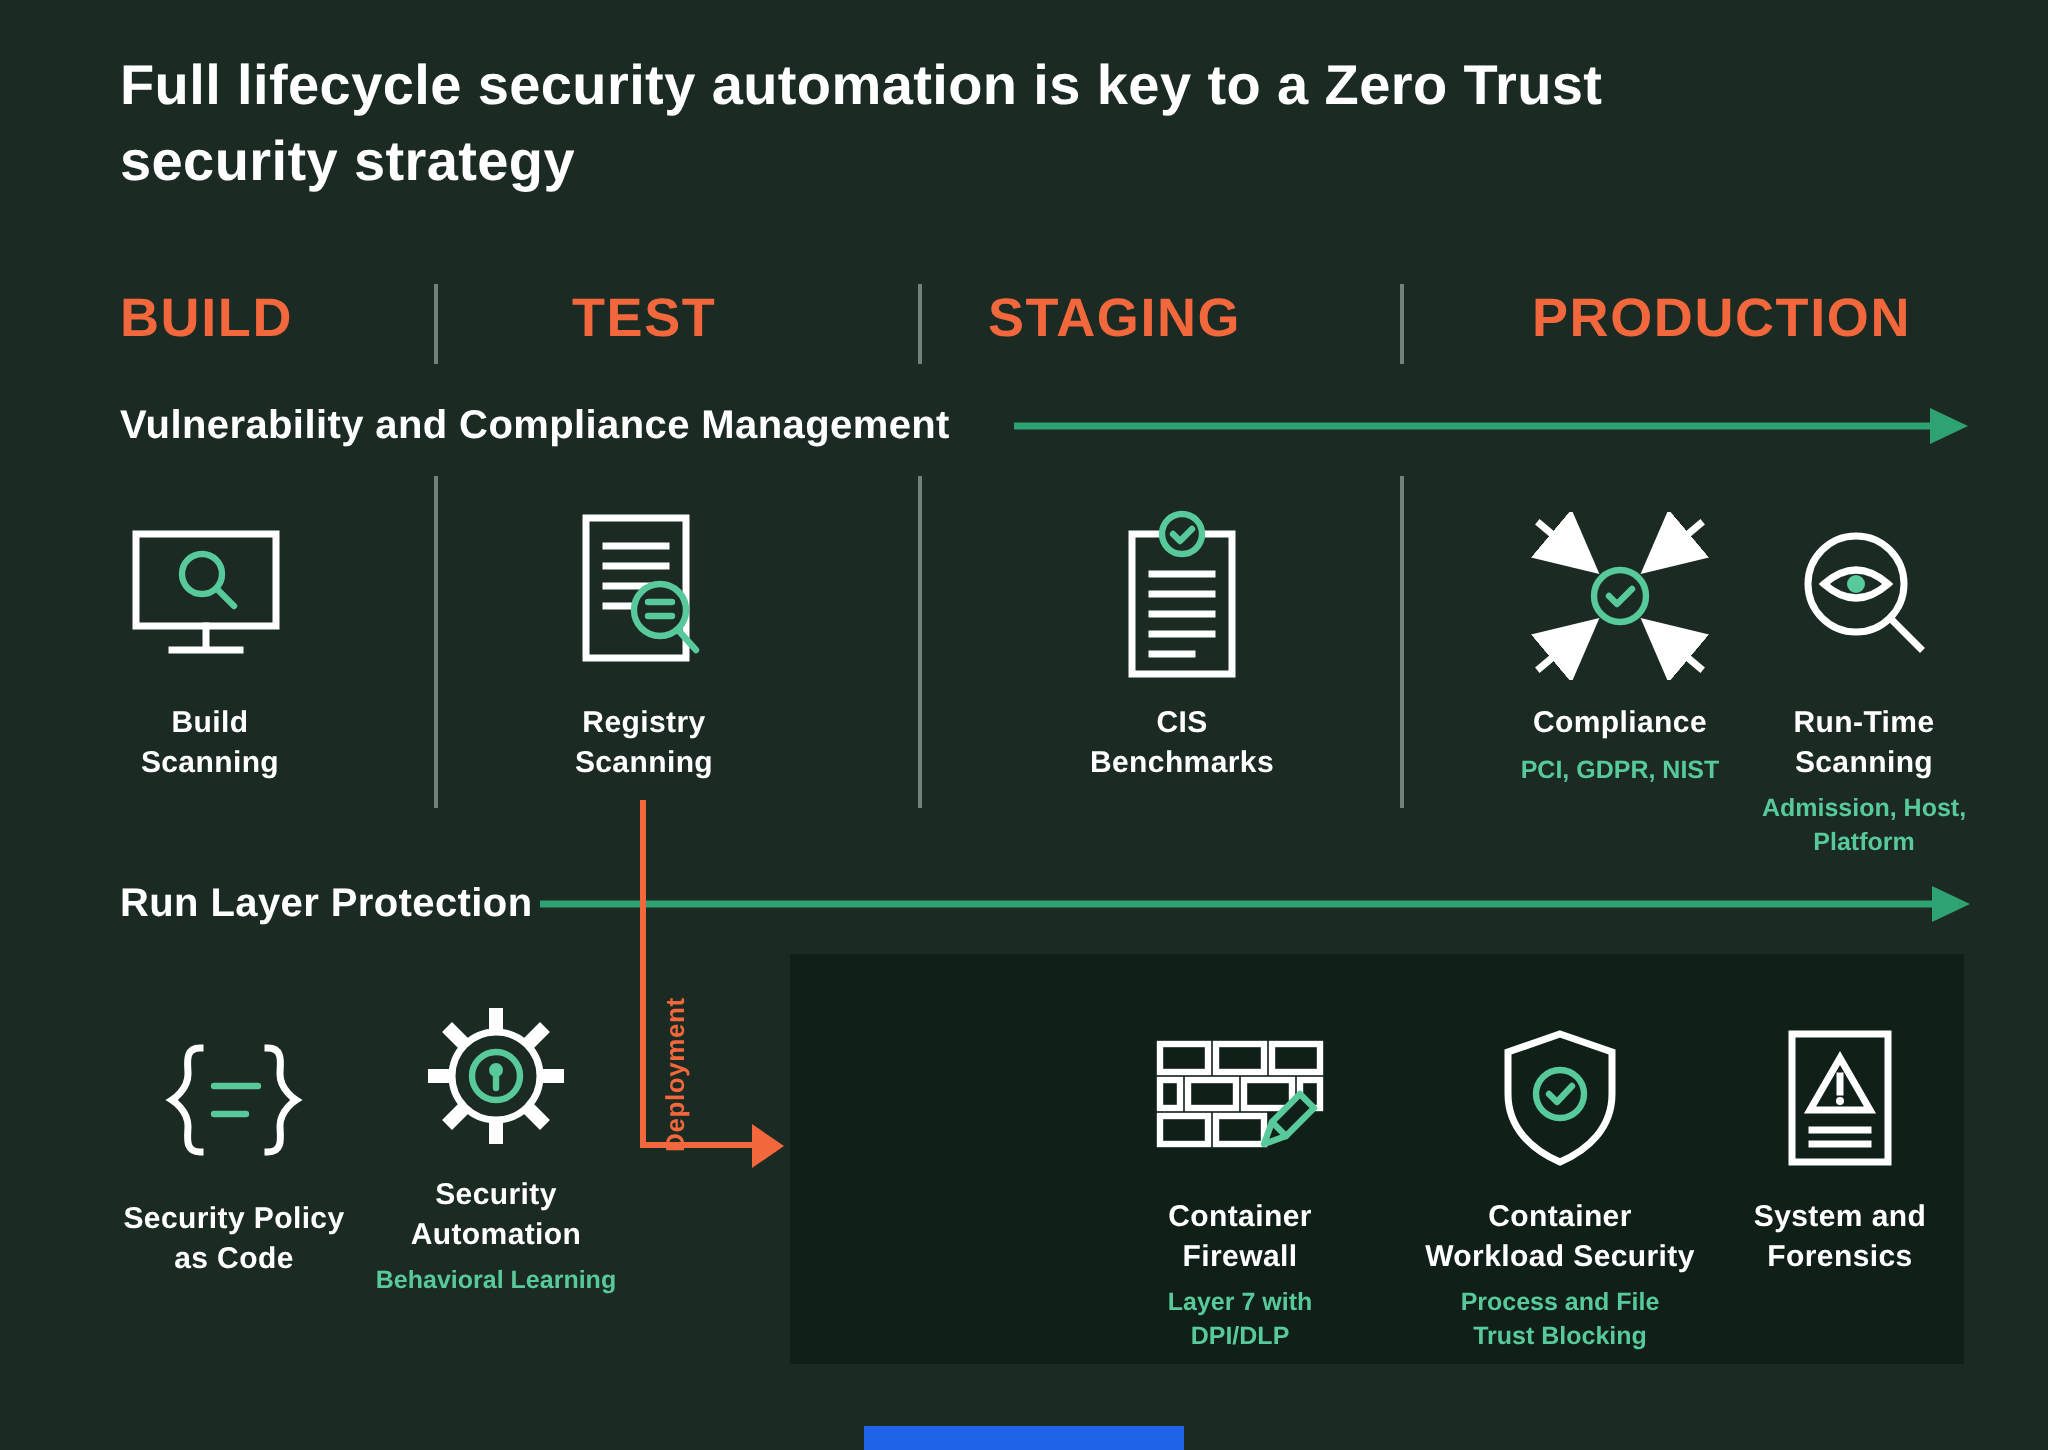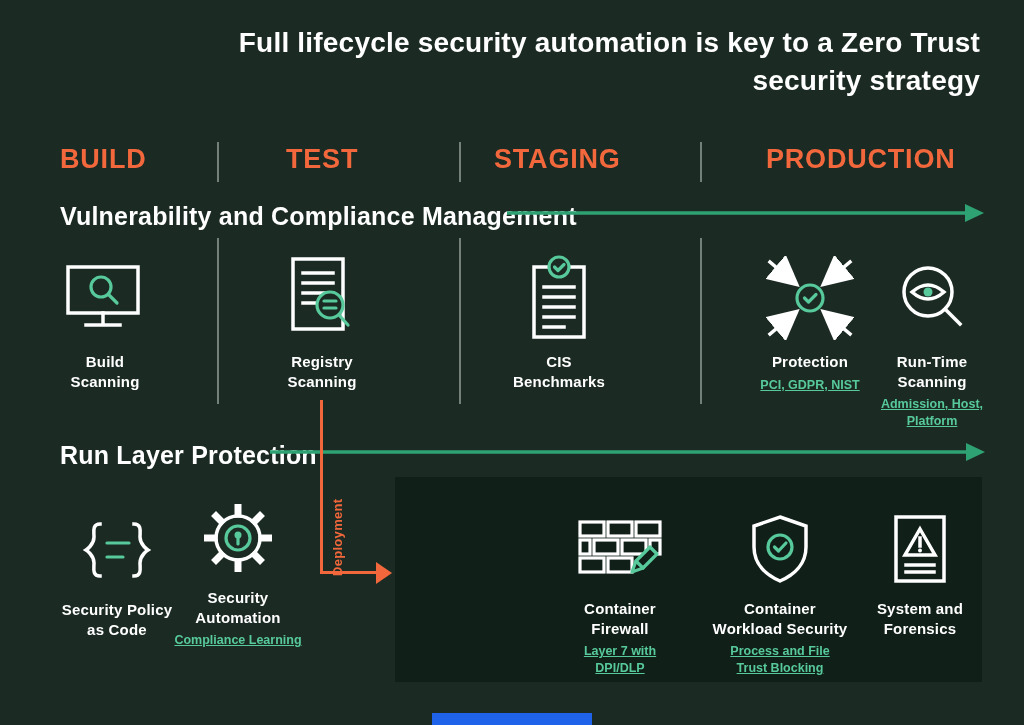--- a/index.html
+++ b/index.html
@@ -13,43 +13,43 @@
     --bluebar:#1E63E9;
   }
   *{margin:0;padding:0;box-sizing:border-box;}
   html,body{width:1024px;height:725px;}
   body{font-family:"Liberation Sans",sans-serif;background:var(--bg);}
   #canvas{position:relative;width:1024px;height:725px;background:var(--bg);overflow:hidden;}
 
   .title{
     position:absolute;left:60px;top:24px;width:920px;
     color:var(--white);font-size:28px;font-weight:700;line-height:1.36;
-    white-space:pre-line;letter-spacing:0.2px;text-align:right;
+    white-space:pre-line;letter-spacing:0.2px;
   }
   .stage{
     position:absolute;top:144px;color:var(--orange);
     font-size:27px;font-weight:700;letter-spacing:0.8px;
   }
   .divider{position:absolute;width:2px;background:var(--divider);}
   .track-label{
-    position:absolute;color:var(--white);font-size:25px;font-weight:700;letter-spacing:0.2px;
+    position:absolute;color:var(--white);font-size:20px;font-weight:700;letter-spacing:0.2px;
   }
   .arrow-svg{position:absolute;}
 
   .item{position:absolute;display:flex;flex-direction:column;align-items:center;width:150px;}
   .icon-box{display:flex;align-items:center;justify-content:center;width:100%;}
   .top-item .icon-box{height:96px;}
   .bot-item .icon-box{height:88px;}
   .item-label{
     margin-top:6px;color:var(--white);font-size:15px;font-weight:700;
     text-align:center;white-space:pre-line;line-height:1.3;letter-spacing:0.2px;
   }
   .item-sub{
     margin-top:5px;color:var(--accent);font-size:12.5px;font-weight:700;
-    text-align:center;white-space:pre-line;line-height:1.35;text-decoration:underline;
+    text-align:center;white-space:pre-line;line-height:1.35;
   }
 
   .panel{position:absolute;left:395px;top:477px;width:587px;height:205px;background:var(--panel);}
 
   .orange-vline{position:absolute;left:320px;top:400px;width:3px;height:174px;background:var(--orange);}
   .orange-hline{position:absolute;left:320px;top:571px;width:58px;height:3px;background:var(--orange);}
   .orange-head{
     position:absolute;left:376px;top:562px;width:0;height:0;
     border-top:11px solid transparent;border-bottom:11px solid transparent;
     border-left:16px solid var(--orange);
@@ -119,21 +119,21 @@
         <circle class="sg" cx="41" cy="50" r="13" style="fill:var(--bg)"></circle>
         <line class="sg" x1="35" y1="46" x2="47" y2="46"></line>
         <line class="sg" x1="35" y1="53" x2="47" y2="53"></line>
         <line class="sg" x1="50" y1="60" x2="59" y2="70" stroke-width="4"></line>
       </svg>
     </div>
     <div class="item-label">Registry
 Scanning</div>
   </div>
 
-  <div class="item top-item" style="left:484px;top:250px">
+  <div class="item top-item" style="left:516px;top:250px">
     <div class="icon-box">
       <svg width="60" height="86" viewBox="0 0 60 86">
         <rect class="sw" x="5" y="12" width="50" height="70" stroke-width="4"></rect>
         <line class="sw" x1="15" y1="32" x2="45" y2="32"></line>
         <line class="sw" x1="15" y1="42" x2="45" y2="42"></line>
         <line class="sw" x1="15" y1="52" x2="45" y2="52"></line>
         <line class="sw" x1="15" y1="62" x2="45" y2="62"></line>
         <line class="sw" x1="15" y1="72" x2="35" y2="72"></line>
         <circle class="sg" cx="30" cy="12" r="10" style="fill:var(--bg)"></circle>
         <polyline class="sg" points="25.5,12 29,15.5 35,9.5"></polyline>
@@ -152,21 +152,21 @@
           </marker>
         </defs>
         <line class="sw" x1="8" y1="6" x2="27" y2="22" marker-end="url(#ah)"></line>
         <line class="sw" x1="88" y1="6" x2="69" y2="22" marker-end="url(#ah)"></line>
         <line class="sw" x1="8" y1="78" x2="27" y2="62" marker-end="url(#ah)"></line>
         <line class="sw" x1="88" y1="78" x2="69" y2="62" marker-end="url(#ah)"></line>
         <circle class="sg" cx="48" cy="42" r="13"></circle>
         <polyline class="sg" points="42.5,42 46.5,46 54,38.5"></polyline>
       </svg>
     </div>
-    <div class="item-label">Protection</div>
+    <div class="item-label">Compliance</div>
     <div class="item-sub">PCI, GDPR, NIST</div>
   </div>
 
   <div class="item top-item" style="left:857px;top:250px">
     <div class="icon-box">
       <svg width="76" height="76" viewBox="0 0 76 76">
         <circle class="sw" cx="34" cy="32" r="24" stroke-width="4"></circle>
         <line class="sw" x1="51" y1="49" x2="66" y2="64" stroke-width="5"></line>
         <path class="sw" d="M18 32 Q34 18 50 32 Q34 46 18 32 Z" stroke-width="3"></path>
         <circle class="fg" cx="34" cy="32" r="4.5"></circle>
@@ -197,42 +197,42 @@
         <path class="sw" d="M27 4 C19 4 21 12 21 17 C21 25 13 30 13 30 C13 30 21 35 21 43 C21 48 19 56 27 56" stroke-width="4"></path>
         <path class="sw" d="M61 4 C69 4 67 12 67 17 C67 25 75 30 75 30 C75 30 67 35 67 43 C67 48 69 56 61 56" stroke-width="4"></path>
         <line class="sg" x1="34" y1="23" x2="56" y2="23" stroke-width="4"></line>
         <line class="sg" x1="34" y1="37" x2="50" y2="37" stroke-width="4"></line>
       </svg>
     </div>
     <div class="item-label">Security Policy
 as Code</div>
   </div>
 
-  <div class="item bot-item" style="left:163px;top:494px">
+  <div class="item bot-item" style="left:173px;top:494px">
     <div class="icon-box">
       <svg width="68" height="68" viewBox="0 0 68 68">
         <g class="sw" style="stroke-width:7">
           <line x1="58" y1="34" x2="65" y2="34"></line>
           <line x1="51" y1="51" x2="56" y2="56"></line>
           <line x1="34" y1="58" x2="34" y2="65"></line>
           <line x1="17" y1="51" x2="12" y2="56"></line>
           <line x1="10" y1="34" x2="3" y2="34"></line>
           <line x1="17" y1="17" x2="12" y2="12"></line>
           <line x1="34" y1="10" x2="34" y2="3"></line>
           <line x1="51" y1="17" x2="56" y2="12"></line>
         </g>
         <circle class="sw" cx="34" cy="34" r="22" stroke-width="4"></circle>
         <circle class="sg" cx="34" cy="34" r="12"></circle>
         <circle class="fg" cx="34" cy="31" r="3.5"></circle>
         <line class="sg" x1="34" y1="33" x2="34" y2="40"></line>
       </svg>
     </div>
     <div class="item-label">Security
 Automation</div>
-    <div class="item-sub">Compliance Learning</div>
+    <div class="item-sub">Behavioral Learning</div>
   </div>
 
 
   <div class="item bot-item" style="left:545px;top:505px">
     <div class="icon-box">
       <svg width="92" height="62" viewBox="0 0 92 62">
         <g class="sw" style="stroke-width:3.2">
           <rect x="6" y="4" width="24" height="14"></rect>
           <rect x="34" y="4" width="24" height="14"></rect>
           <rect x="62" y="4" width="24" height="14"></rect>

